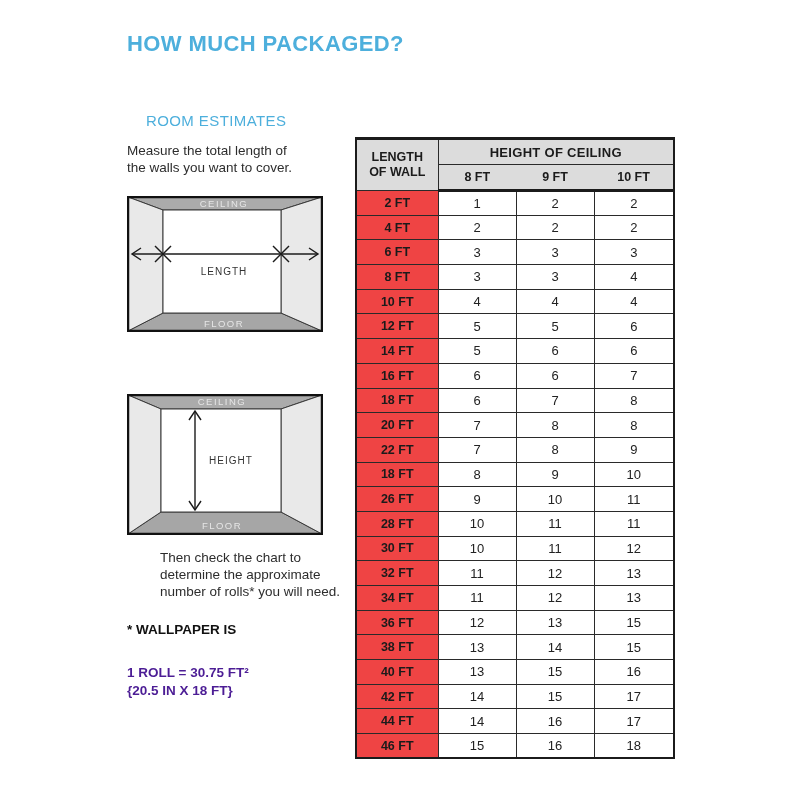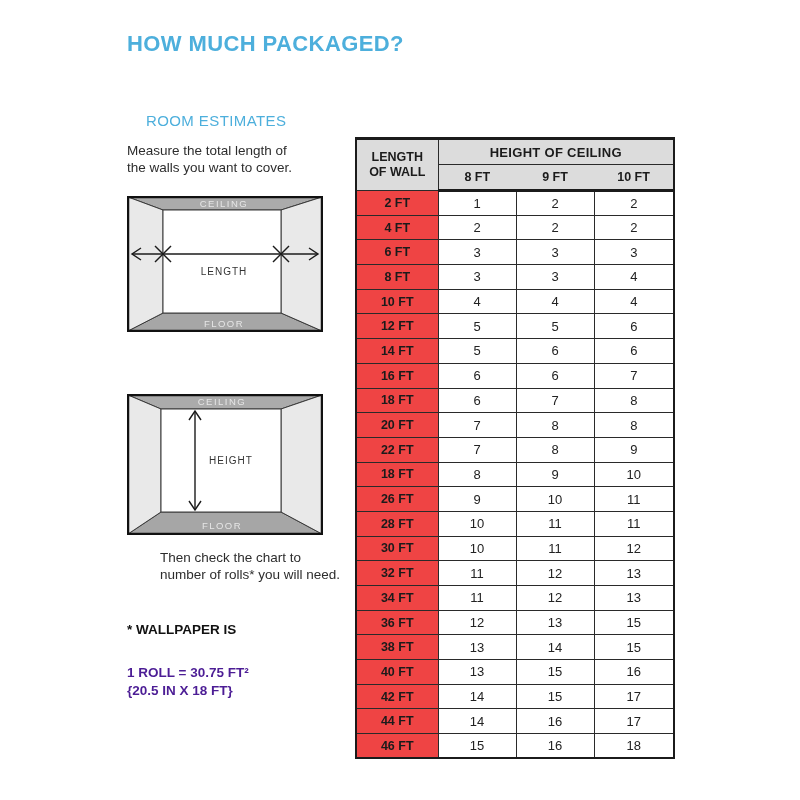--- a/index.html
+++ b/index.html
@@ -180,20 +180,21 @@
         <polyline points="62,107 68,116 74,107"></polyline>
       </g>
       <text x="95" y="11" text-anchor="middle" font-size="9.5" letter-spacing="1.5" fill="#E6E6E6" font-family="Liberation Sans, sans-serif">CEILING</text>
       <text x="95" y="135" text-anchor="middle" font-size="9.5" letter-spacing="1.5" fill="#E6E6E6" font-family="Liberation Sans, sans-serif">FLOOR</text>
       <text x="104" y="70" text-anchor="middle" font-size="10" letter-spacing="1" fill="#333333" font-family="Liberation Sans, sans-serif">HEIGHT</text>
     </svg>
   </div>
 
   <div class="para para-3">
     <span>Then check the chart to</span>
+    <span>determine the approximate</span>
     <span>number of rolls* you will need.</span>
   </div>
 
   <div class="footnote">
     <span>* WALLPAPER IS</span>
   </div>
 
   <div class="roll-info">
     <span>1 ROLL = 30.75 FT²</span>
     <span>{20.5 IN X 18 FT}</span>

